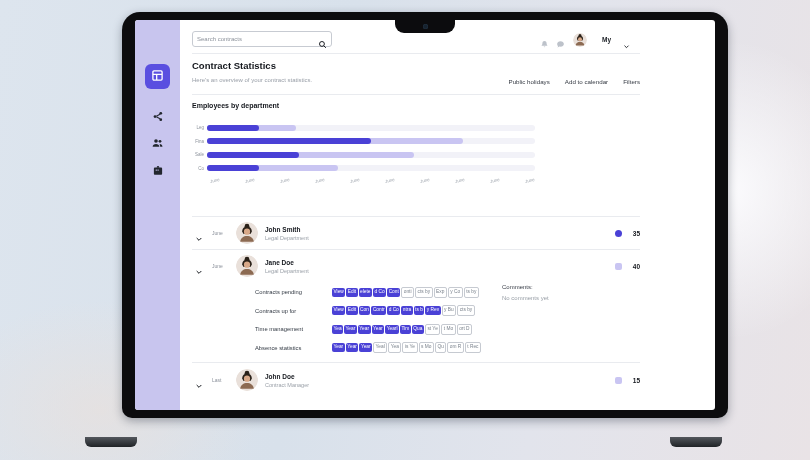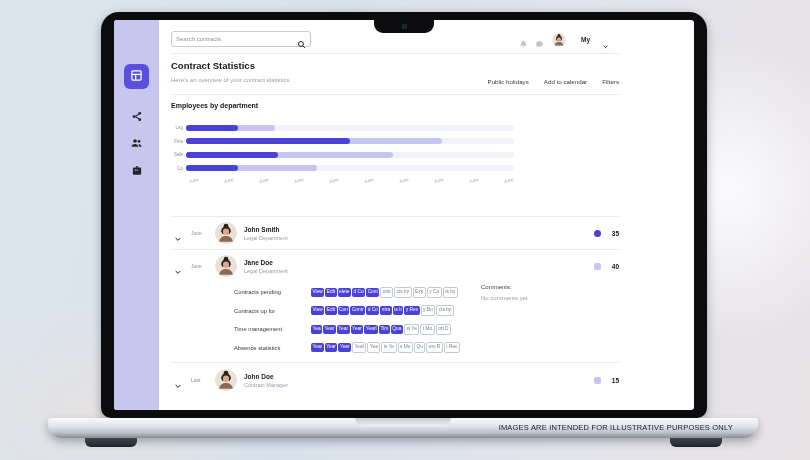--- a/index.html
+++ b/index.html
@@ -7,21 +7,21 @@
   body { font-family:"Liberation Sans","DejaVu Sans",sans-serif; }
 
   .stage { position:relative; width:810px; height:460px; overflow:hidden;
     background:linear-gradient(100deg,#dde5ee 0%,#d8e1eb 40%,#e2e4ec 68%,#e9e3e6 100%); }
   .stage::before { content:""; position:absolute; left:600px; top:40px; width:260px; height:300px;
     background:radial-gradient(closest-side, rgba(252,252,254,.95), rgba(252,252,254,0)); }
   .stage::after { content:""; position:absolute; left:-60px; top:300px; width:320px; height:220px;
     background:radial-gradient(closest-side, rgba(235,224,218,.6), rgba(235,224,218,0)); }
 
   
-  .laptop-screen { position:absolute; left:101px; top:12px; width:606px; height:406px;
+  .laptop-screen { position:absolute; left:122px; top:12px; width:606px; height:406px;
     background:#0c0c0e; border-radius:18px 18px 10px 10px; box-shadow:0 3px 10px rgba(20,30,45,.35); z-index:2; }
   .screen-inner { position:absolute; left:13px; top:8px; width:580px; height:390px;
     background:#ffffff; border-radius:3px; overflow:hidden; }
   .notch { position:absolute; left:50%; top:8px; transform:translateX(-50%); width:60px; height:13px;
     background:#0c0c0e; border-radius:0 0 9px 9px; z-index:6; display:flex; justify-content:center; align-items:center; }
   .camera { width:5px; height:5px; border-radius:50%; background:#17222e; box-shadow:inset 0 0 1px #3a5a74; }
   .laptop-base { position:absolute; left:48px; top:418px; width:710px; height:20px; z-index:3;
     background:linear-gradient(#f9fafb 0%,#e3e6ea 40%,#bfc4ca 72%,#878c94 100%);
     border-radius:3px 3px 14px 14px; box-shadow:0 4px 9px rgba(20,30,45,.3); }
   .base-groove { position:absolute; left:50%; top:0; transform:translateX(-50%); width:96px; height:8px;
@@ -395,18 +395,14 @@
       </div>
 
     </div>
     <div class="notch">
       <span class="camera"></span>
     </div>
   </div>
 
   <div class="foot left"></div>
   <div class="foot right"></div>
-  <div class="laptop-base">
-    <div class="base-groove"></div>
-    <div class="base-disclaimer">IMAGES ARE INTENDED FOR ILLUSTRATIVE PURPOSES ONLY</div>
-  </div>
 
 </div>
 
 </body></html>

